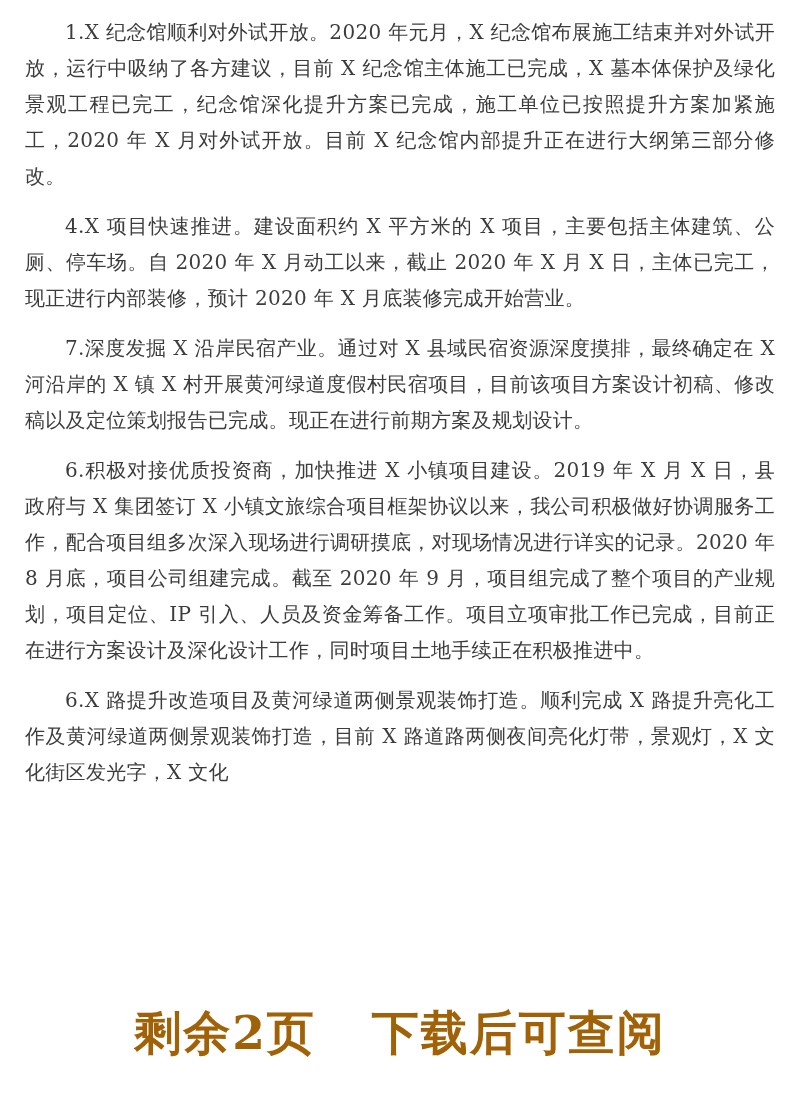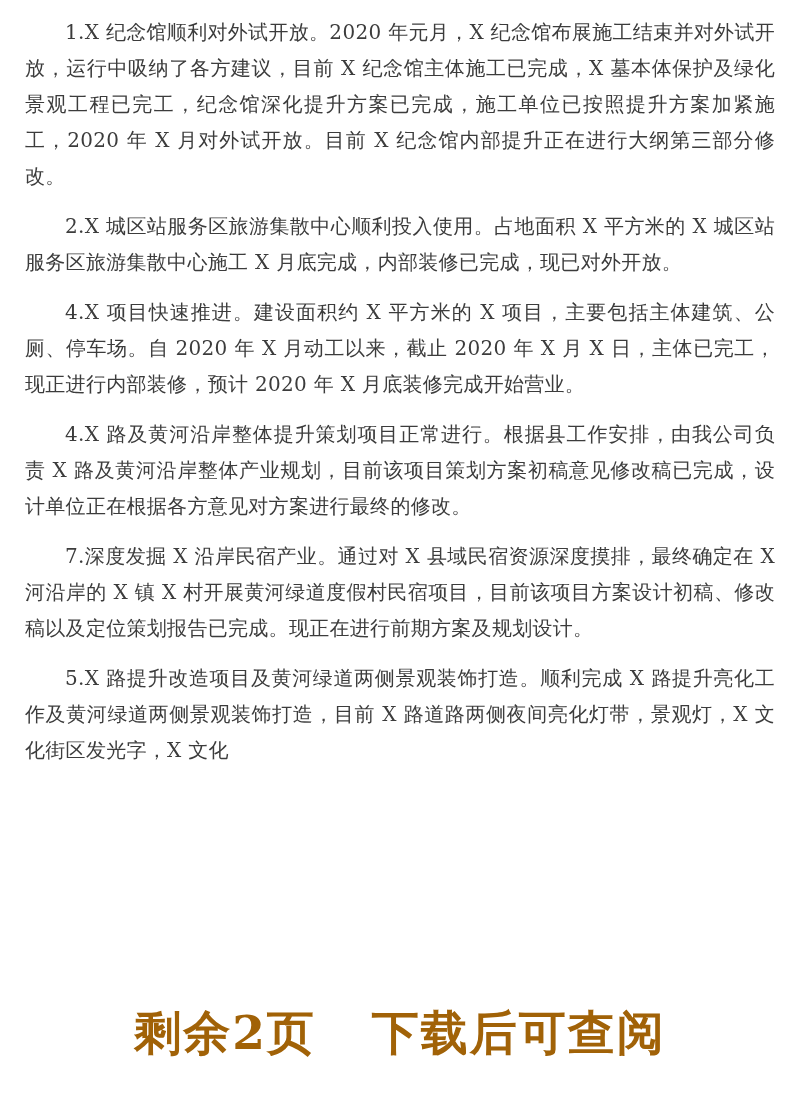--- a/index.html
+++ b/index.html
@@ -46,24 +46,23 @@
   }
 </style>
 </head>
 <body>
 
 <div class="page">
 
   <div class="doc-body">
 
   <p>1.X 纪念馆顺利对外试开放。2020 年元月，X 纪念馆布展施工结束并对外试开放，运行中吸纳了各方建议，目前 X 纪念馆主体施工已完成，X 墓本体保护及绿化景观工程已完工，纪念馆深化提升方案已完成，施工单位已按照提升方案加紧施工，2020 年 X 月对外试开放。目前 X 纪念馆内部提升正在进行大纲第三部分修改。</p>
-      <p>2.X 城区站服务区旅游集散中心顺利投入使用。占地面积 X 平方米的 X 城区站服务区旅游集散中心施工 X 月底完成，内部装修已完成，现已对外开放。</p>
       <p>4.X 项目快速推进。建设面积约 X 平方米的 X 项目，主要包括主体建筑、公厕、停车场。自 2020 年 X 月动工以来，截止 2020 年 X 月 X 日，主体已完工，现正进行内部装修，预计 2020 年 X 月底装修完成开始营业。</p>
-      <p>4.X 路及黄河沿岸整体提升策划项目正常进行。根据县工作安排，由我公司负责 X 路及黄河沿岸整体产业规划，目前该项目策划方案初稿意见修改稿已完成，设计单位正在根据各方意见对方案进行最终的修改。</p>
       <p>7.深度发掘 X 沿岸民宿产业。通过对 X 县域民宿资源深度摸排，最终确定在 X 河沿岸的 X 镇 X 村开展黄河绿道度假村民宿项目，目前该项目方案设计初稿、修改稿以及定位策划报告已完成。现正在进行前期方案及规划设计。</p>
-      <p>5.X 路提升改造项目及黄河绿道两侧景观装饰打造。顺利完成 X 路提升亮化工作及黄河绿道两侧景观装饰打造，目前 X 路道路两侧夜间亮化灯带，景观灯，X 文化街区发光字，X 文化</p>
+      <p>6.积极对接优质投资商，加快推进 X 小镇项目建设。2019 年 X 月 X 日，县政府与 X 集团签订 X 小镇文旅综合项目框架协议以来，我公司积极做好协调服务工作，配合项目组多次深入现场进行调研摸底，对现场情况进行详实的记录。2020 年 8 月底，项目公司组建完成。截至 2020 年 9 月，项目组完成了整个项目的产业规划，项目定位、IP 引入、人员及资金筹备工作。项目立项审批工作已完成，目前正在进行方案设计及深化设计工作，同时项目土地手续正在积极推进中。</p>
+      <p>6.X 路提升改造项目及黄河绿道两侧景观装饰打造。顺利完成 X 路提升亮化工作及黄河绿道两侧景观装饰打造，目前 X 路道路两侧夜间亮化灯带，景观灯，X 文化街区发光字，X 文化</p>
     </div>
 
   <div class="preview-footer">
     <span>剩余2页</span><span class="footer-gap"></span><span>下载后可查阅</span>
   </div>
 
 </div>
 
 </body></html>

